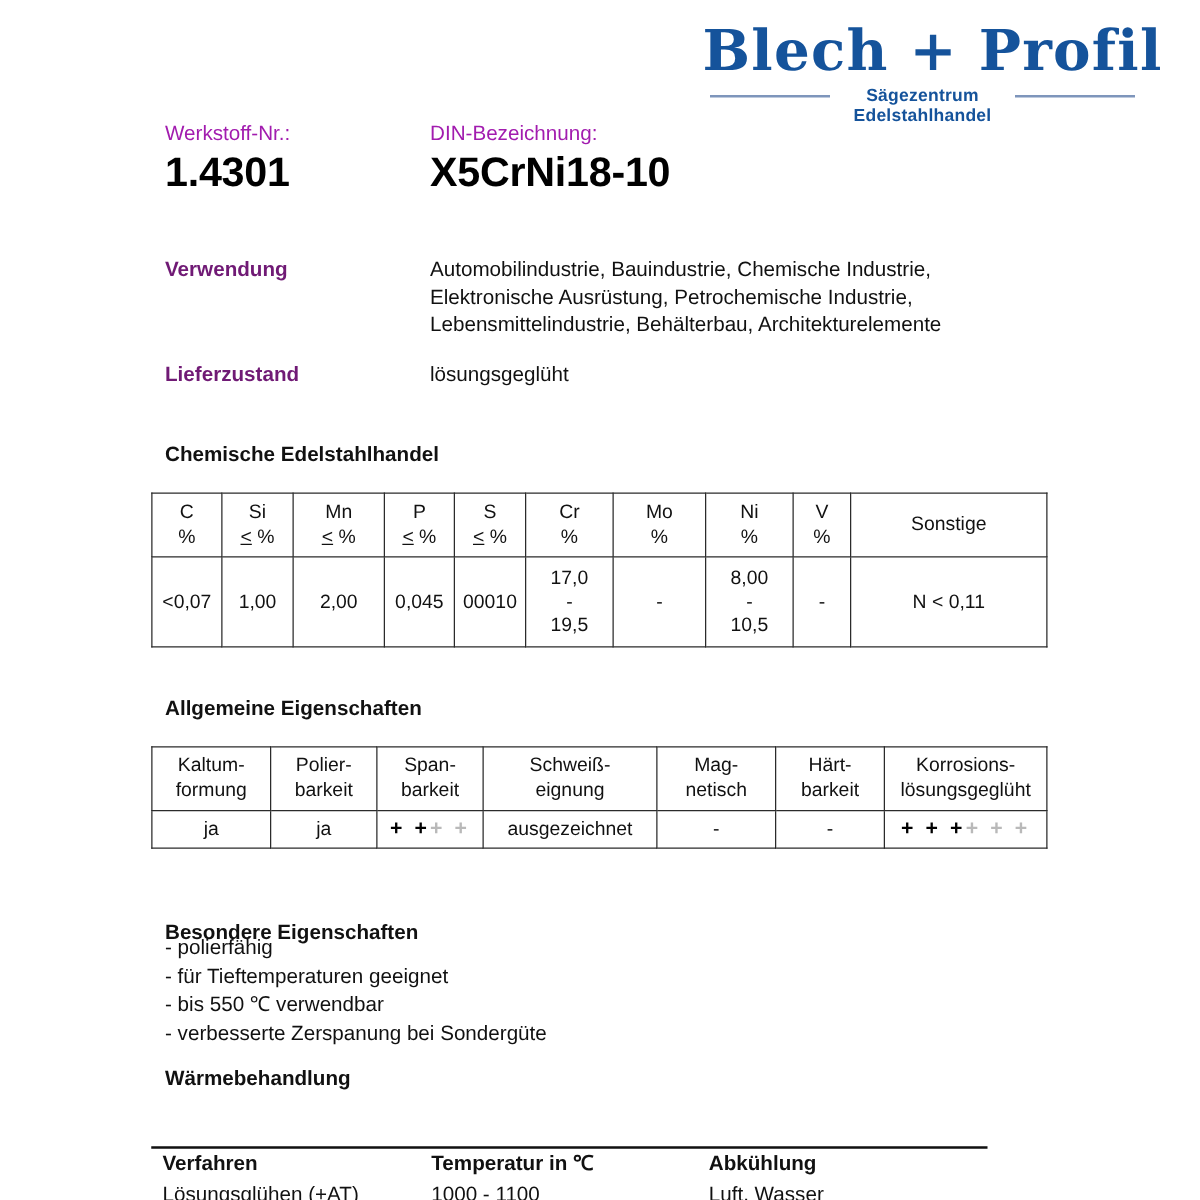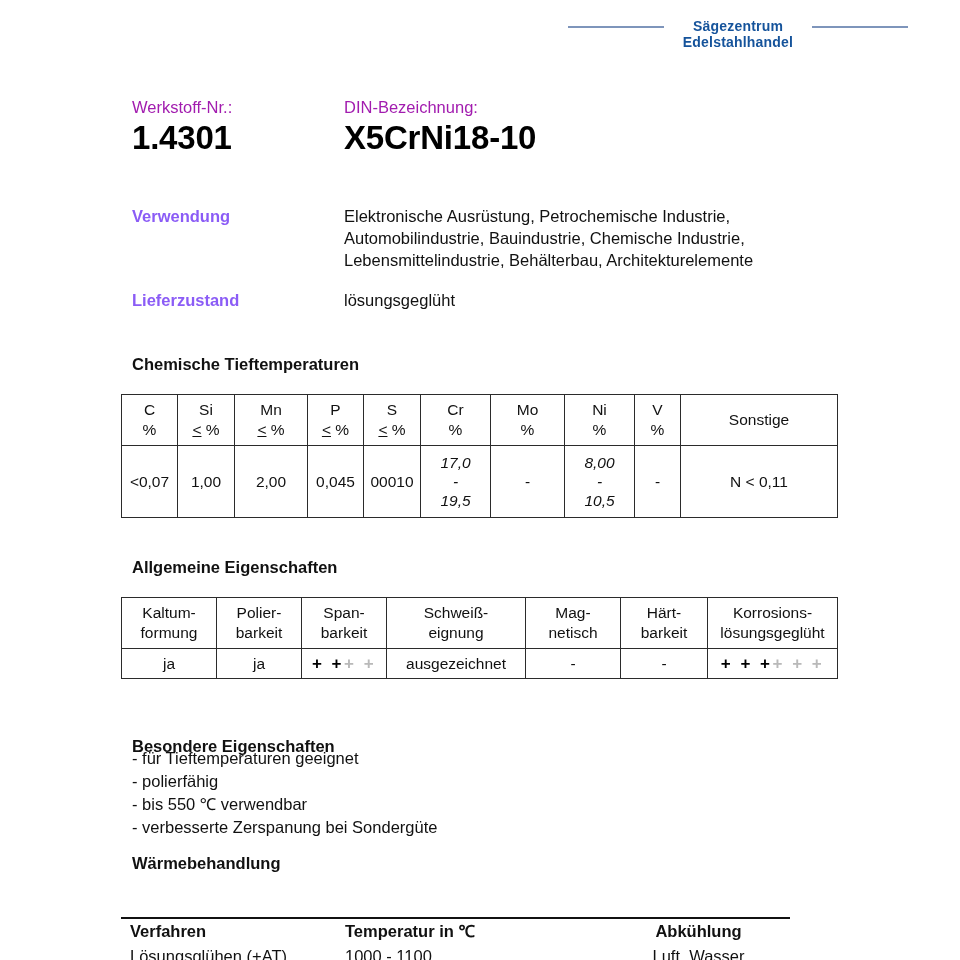--- a/index.html
+++ b/index.html
@@ -93,21 +93,21 @@
     position: absolute;
     left: 132px;
     width: 720px;
     display: flex;
   }
   .kv-key {
     width: 212px;
     font-size: 16.5px;
     font-weight: 700;
     line-height: 22px;
-    color: #8b5cf6;
+    color: #701a75;
   }
   .kv-val {
     flex: 1;
     font-size: 16.5px;
     line-height: 22px;
     color: #111;
   }
   .kv-val div { white-space: nowrap; }
 
   #kv-verwendung   { top: 205px; }
@@ -149,21 +149,20 @@
 
   
   #table-chem { top: 394px; width: 716px; }
   #table-chem th { height: 50px; }
   #table-chem td { height: 67px; }
   #table-chem .sub { display: block; }
   #table-chem .sub .le { text-decoration: underline; }
   #table-chem td.range {
     line-height: 19px;
     padding: 2px 0;
-    font-style: italic;
   }
   #table-chem td.range span { display: block; }
 
   
   #table-allg { top: 597px; width: 716px; }
   #table-allg th {
     height: 50px;
     font-size: 15.5px;
     line-height: 20px;
   }
@@ -197,21 +196,21 @@
     left: 130px;
     top: 895px;
     width: 700px;
     font-size: 16.5px;
     line-height: 22px;
     color: #111;
   }
   .plain-row { display: flex; }
   .plain-row .c1 { width: 215px; }
   .plain-row .c2 { width: 222px; }
-  .plain-row .c3 { width: 263px; text-align: center; }
+  .plain-row .c3 { width: 263px; }
   .plain-head {
     font-weight: 700;
     margin-top: 25px;
   }
   .plain-rule {
     position: absolute;
     left: -9px;
     top: 22px;
     width: 669px;
     height: 2px;
@@ -219,20 +218,21 @@
   }
   .plain-body { padding-top: 3px; }
   .plain-body div { white-space: nowrap; }
 </style>
 </head>
 <body>
 
 <div class="sheet">
 
   <div class="logo">
+    <div class="logo-wordmark">Blech + Profil</div>
     <div class="logo-sub">
       <div class="logo-rule left"></div>
       <div class="logo-rule right"></div>
       <div class="logo-sub-line">Sägezentrum</div>
       <div class="logo-sub-line">Edelstahlhandel</div>
     </div>
   </div>
 
   <div class="ident">
     <div class="ident-row">
@@ -241,32 +241,32 @@
     </div>
     <div class="ident-row">
       <div class="ident-col-a ident-value">1.4301</div>
       <div class="ident-col-b ident-value">X5CrNi18-10</div>
     </div>
   </div>
 
   <div class="kv" id="kv-verwendung">
     <div class="kv-key">Verwendung</div>
     <div class="kv-val">
+      <div>Automobilindustrie, Bauindustrie, Chemische Industrie,</div>
       <div>Elektronische Ausrüstung, Petrochemische Industrie,</div>
-      <div>Automobilindustrie, Bauindustrie, Chemische Industrie,</div>
       <div>Lebensmittelindustrie, Behälterbau, Architekturelemente</div>
     </div>
   </div>
 
   <div class="kv" id="kv-lieferzustand">
     <div class="kv-key">Lieferzustand</div>
     <div class="kv-val">lösungsgeglüht</div>
   </div>
 
-  <div class="section-heading" id="head-chem">Chemische Tieftemperaturen</div>
+  <div class="section-heading" id="head-chem">Chemische Edelstahlhandel</div>
 
   <table class="grid-table" id="table-chem">
     <colgroup>
       <col style="width:56px">
         <col style="width:57px">
         <col style="width:73px">
       <col style="width:56px">
         <col style="width:57px">
         <col style="width:70px">
       <col style="width:74px">
@@ -397,22 +397,22 @@
         <td>-</td>
         <td>
           <span class="plus-group plus-on">+ + +</span><span class="plus-group plus-off">+ + +</span>
         </td>
       </tr>
     </tbody>
   </table>
 
   <div class="section-heading" id="head-bes">Besondere Eigenschaften</div>
   <div class="bullets">
+    <div>- polierfähig</div>
     <div>- für Tieftemperaturen geeignet</div>
-    <div>- polierfähig</div>
     <div>- bis 550 ℃ verwendbar</div>
     <div>- verbesserte Zerspanung bei Sondergüte</div>
   </div>
 
   <div class="section-heading" id="head-waerme">Wärmebehandlung</div>
 
   <div class="plain-table">
     <div class="plain-row plain-head">
       <div class="c1">Verfahren</div>
       <div class="c2">Temperatur in ℃</div>

